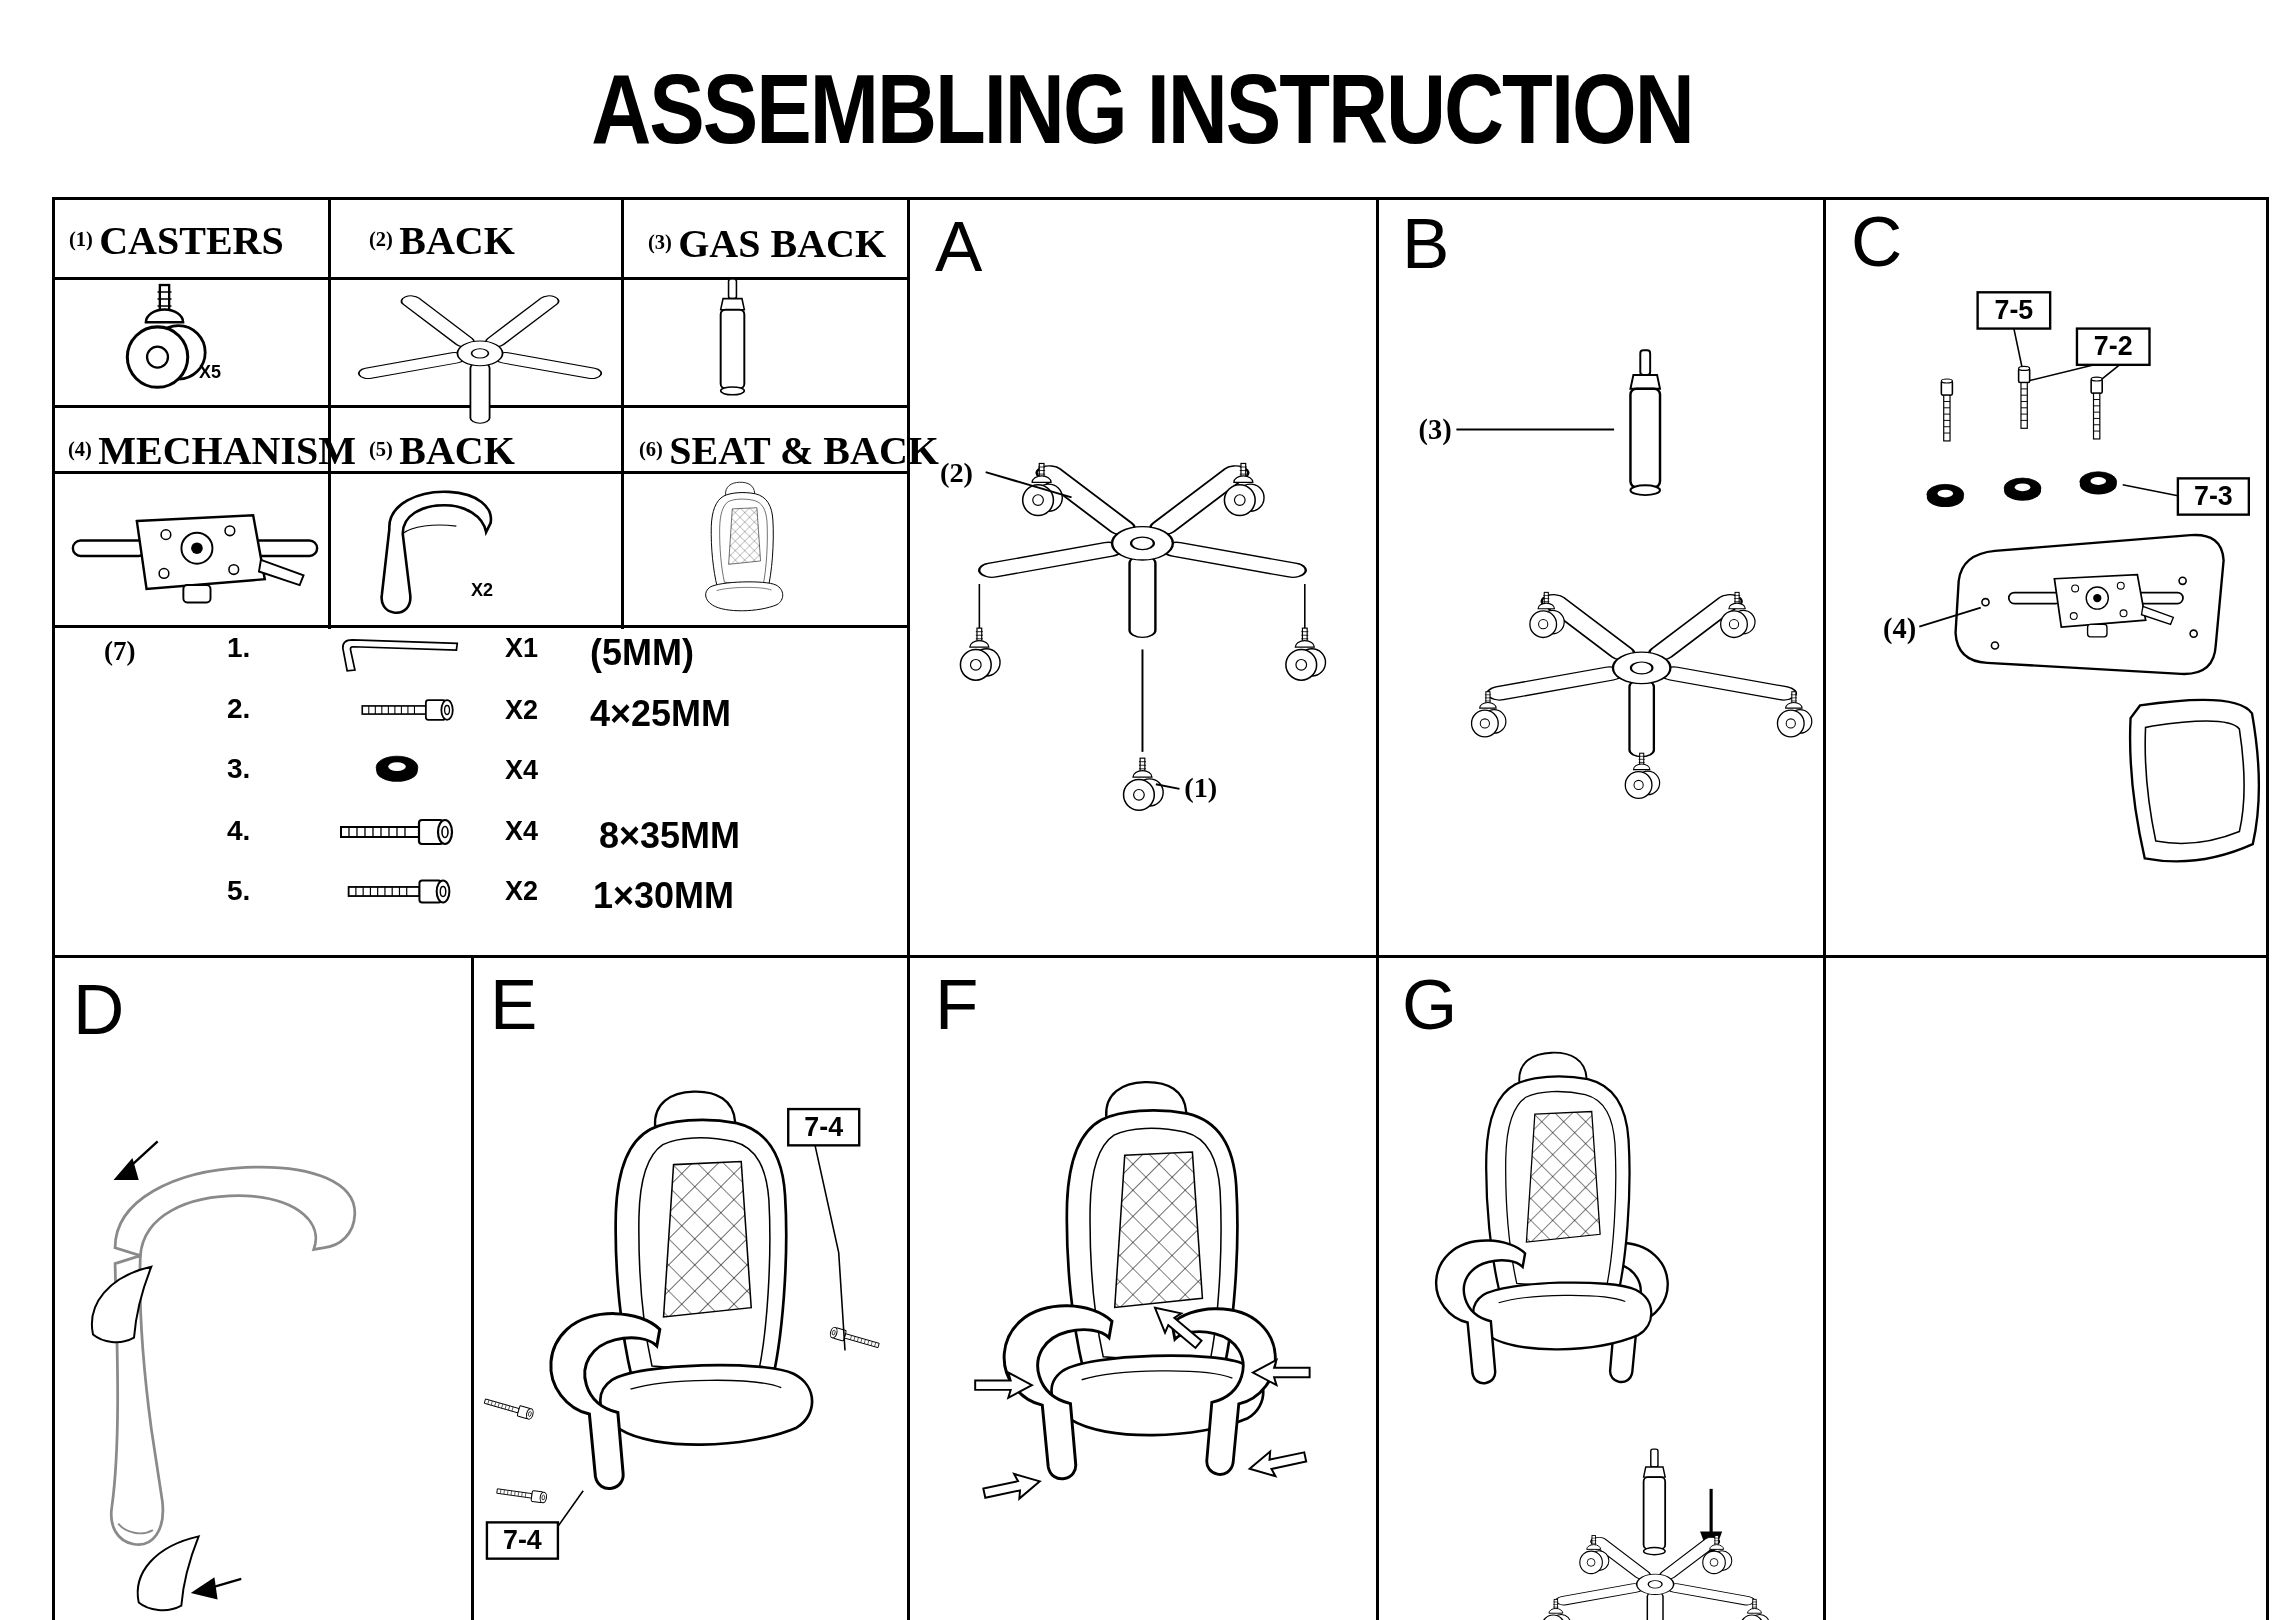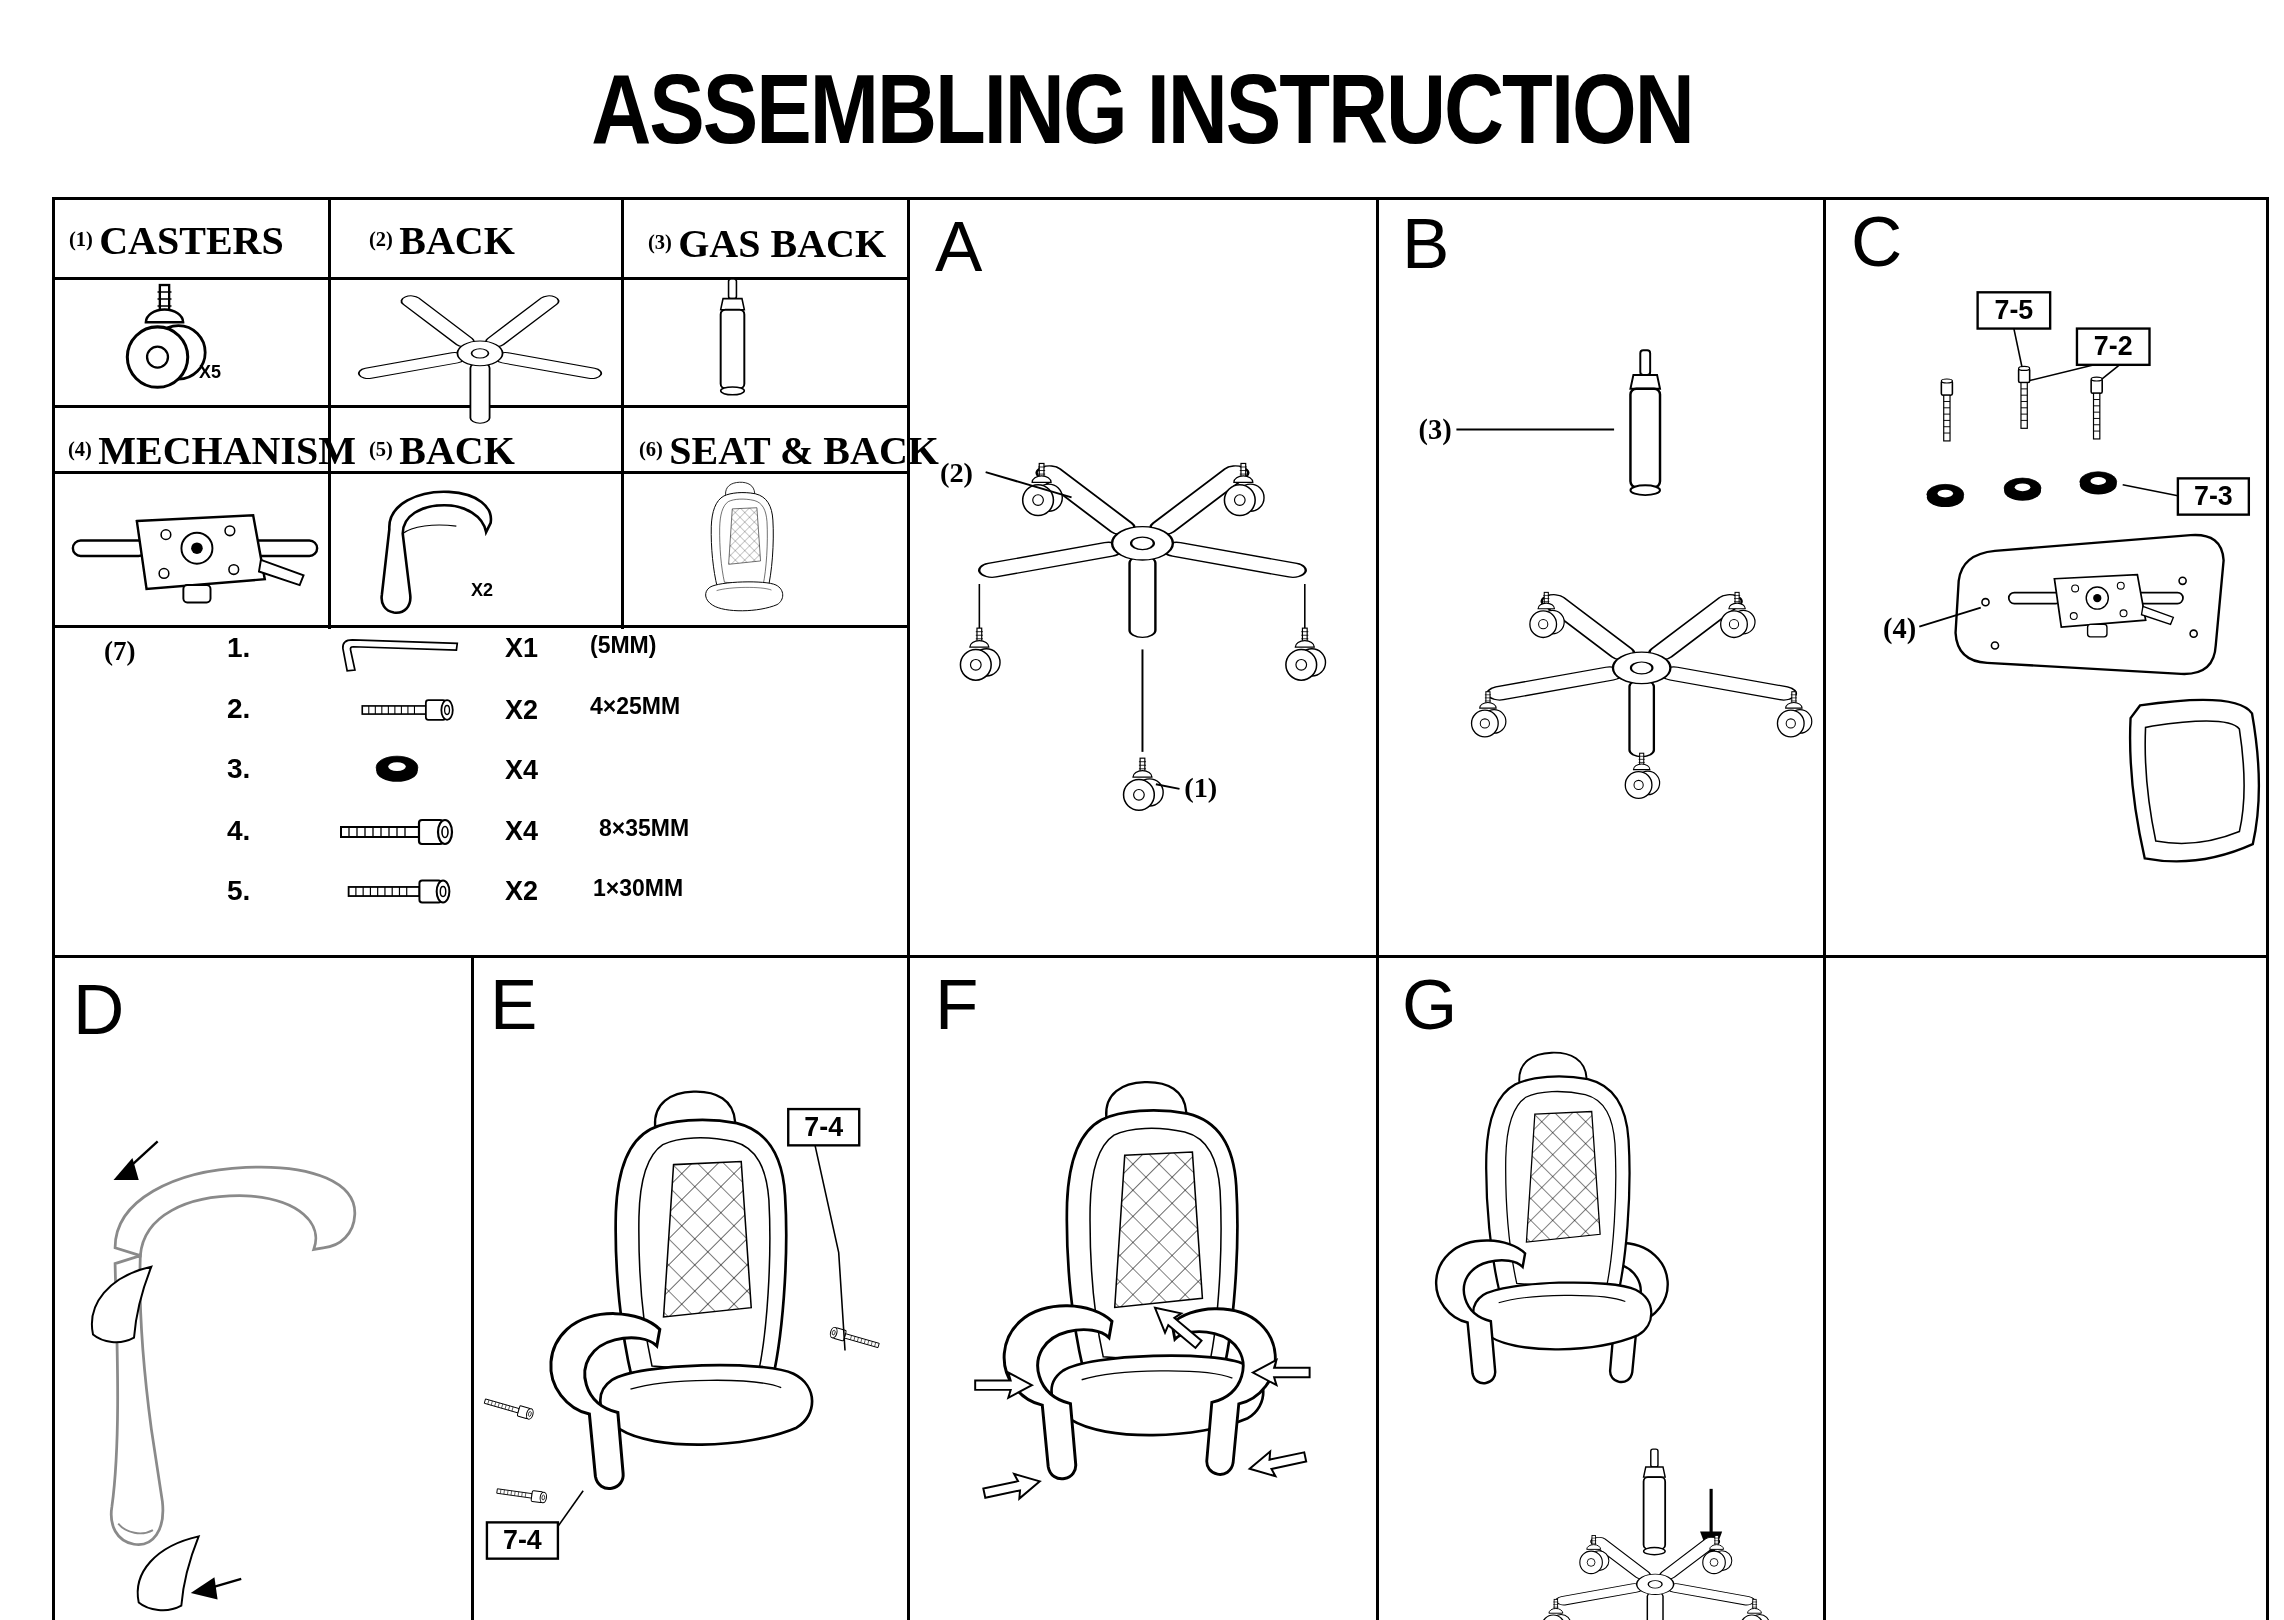--- a/index.html
+++ b/index.html
@@ -12,21 +12,21 @@
            font-family:"Liberation Sans", sans-serif; }
   .hline,.vline { position:absolute; background:#000; }
   .hline { height:3.2px; }
   .vline { width:3.2px; }
   .part-header { position:absolute; font-family:"Liberation Serif", serif; font-weight:700; white-space:nowrap; }
   .part-header .pnum { font-size:20.5px; vertical-align:8px; margin-right:6.3px; }
   .part-header .pname { font-size:40px; }
   .qty { position:absolute; font-weight:700; font-size:18px; font-family:"Liberation Sans", sans-serif; }
   .hw-idx { position:absolute; font-weight:700; font-size:28px; }
   .hw-qty { position:absolute; font-weight:700; font-size:27px; }
-  .hw-size { position:absolute; font-weight:700; font-size:23px;text-align:right; }
+  .hw-size { position:absolute; font-weight:700; font-size:36px;text-align:right; }
   .hw-paren { position:absolute; font-family:"Liberation Serif", serif; font-weight:700; font-size:27px; }
   .panel-letter { position:absolute; font-size:71px; font-weight:400; font-family:"Liberation Sans", sans-serif; }
   .d-note { position:absolute; font-family:"Liberation Serif", serif; font-weight:700;
             font-size:28px; line-height:35px; white-space:nowrap; }
   svg.panel-svg { position:absolute; overflow:hidden; }
   svg.icon-svg { position:absolute; overflow:visible; }
   .sk { fill:#fff; stroke:#000; }
   svg text.lbl { font-family:"Liberation Serif", serif; font-weight:bold; font-size:36px; fill:#000; }
   svg text.tag { font-family:"Liberation Sans", sans-serif; font-weight:bold; font-size:34px; fill:#000; text-anchor:middle; }
 </style>

